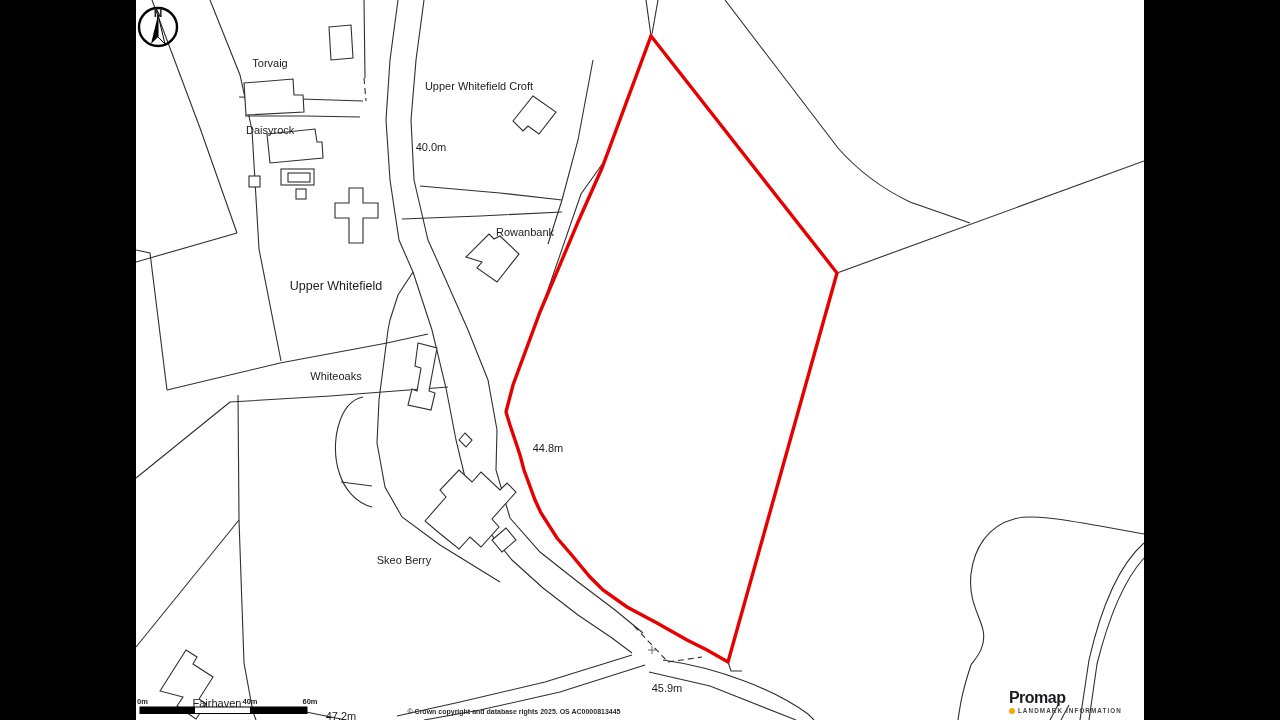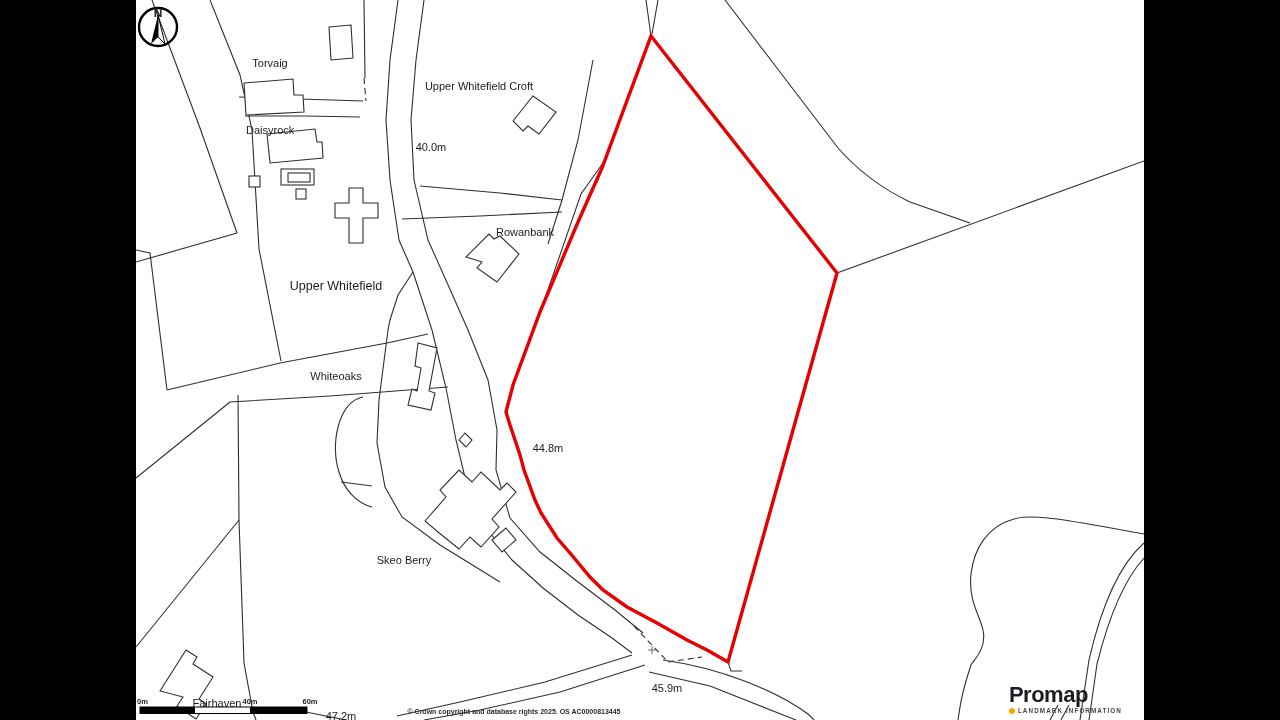--- a/index.html
+++ b/index.html
@@ -6,21 +6,21 @@
     font-family:"Liberation Sans",sans-serif;}
   #stage{position:relative;width:1280px;height:720px;background:#000;}
   #map-area{position:absolute;left:136px;top:0;width:1008px;height:720px;background:#ffffff;}
   svg text{fill:#1c1c1c;}
   .lbl{font-size:11px;}
   .lbl-big{font-size:12.5px;}
   .tiny{font-size:7px;font-weight:bold;fill:#2a2a2a;}
   .scale-lbl{font-size:7.5px;font-weight:bold;}
   .north-n{font-size:12px;font-weight:bold;}
   #promap{position:absolute;right:22px;bottom:6px;text-align:left;line-height:1;}
-  #promap .word{font-size:22px;font-weight:800;color:#1b1b22;letter-spacing:-0.5px;
+  #promap .word{font-size:16px;font-weight:800;color:#1b1b22;letter-spacing:-0.5px;
     font-family:"Liberation Sans",sans-serif;}
   #promap .tag{margin-top:2px;font-size:6.3px;font-weight:bold;color:#44444a;
     letter-spacing:1.1px;display:flex;align-items:center;gap:3px;}
   #promap .dot{width:6px;height:6px;border-radius:50%;display:inline-block;}
 </style>
 </head>
 <body>
 
 <div id="stage">
   <div id="map-area">

